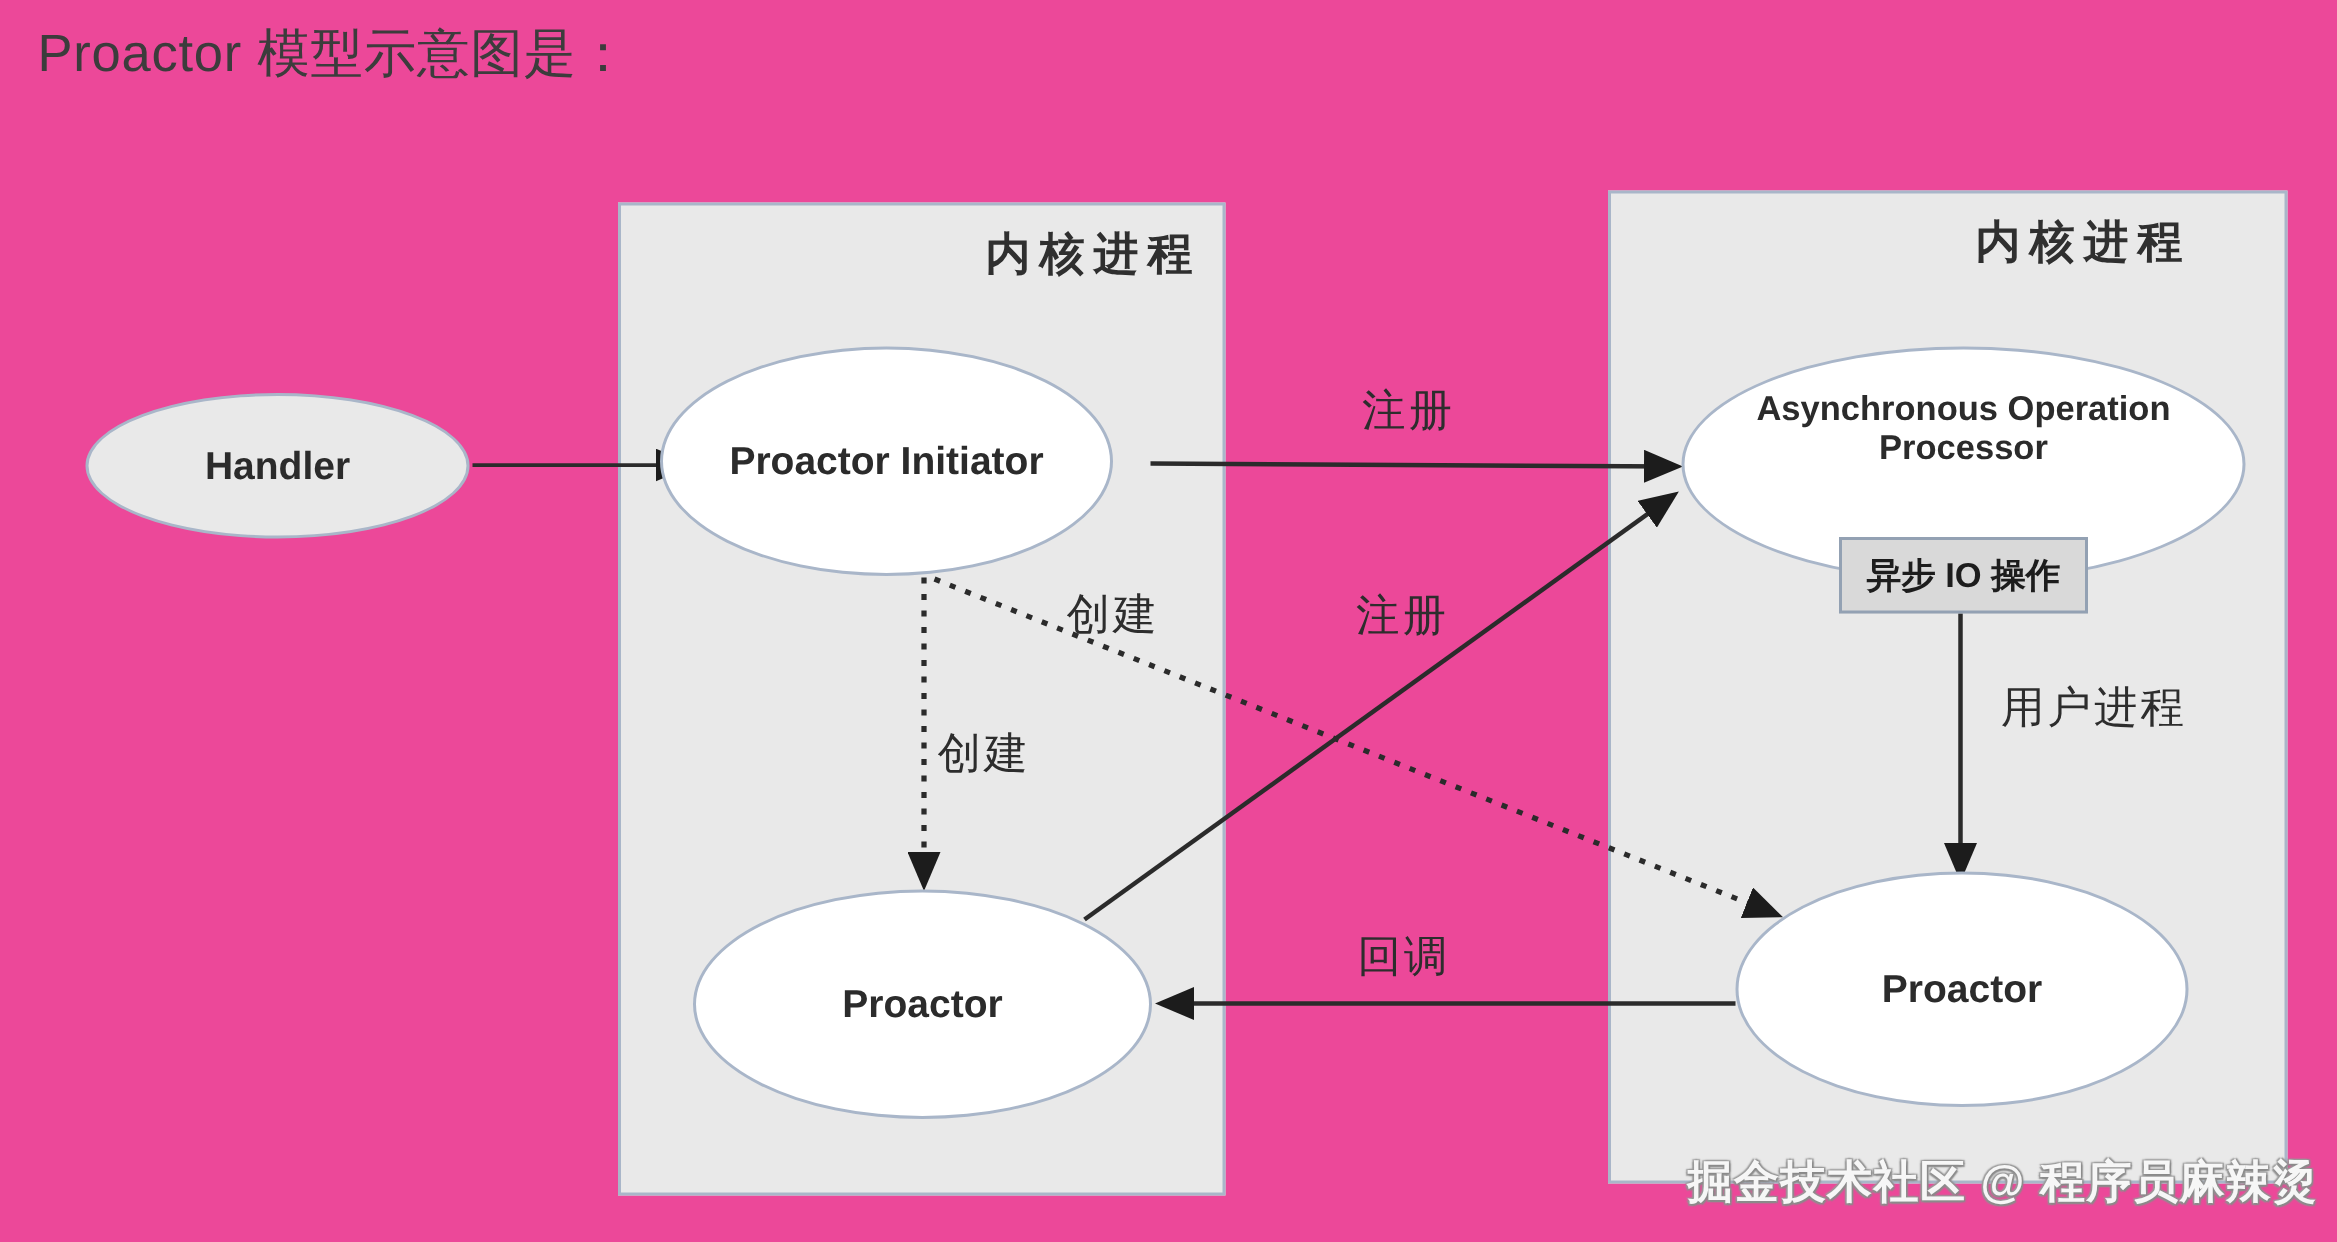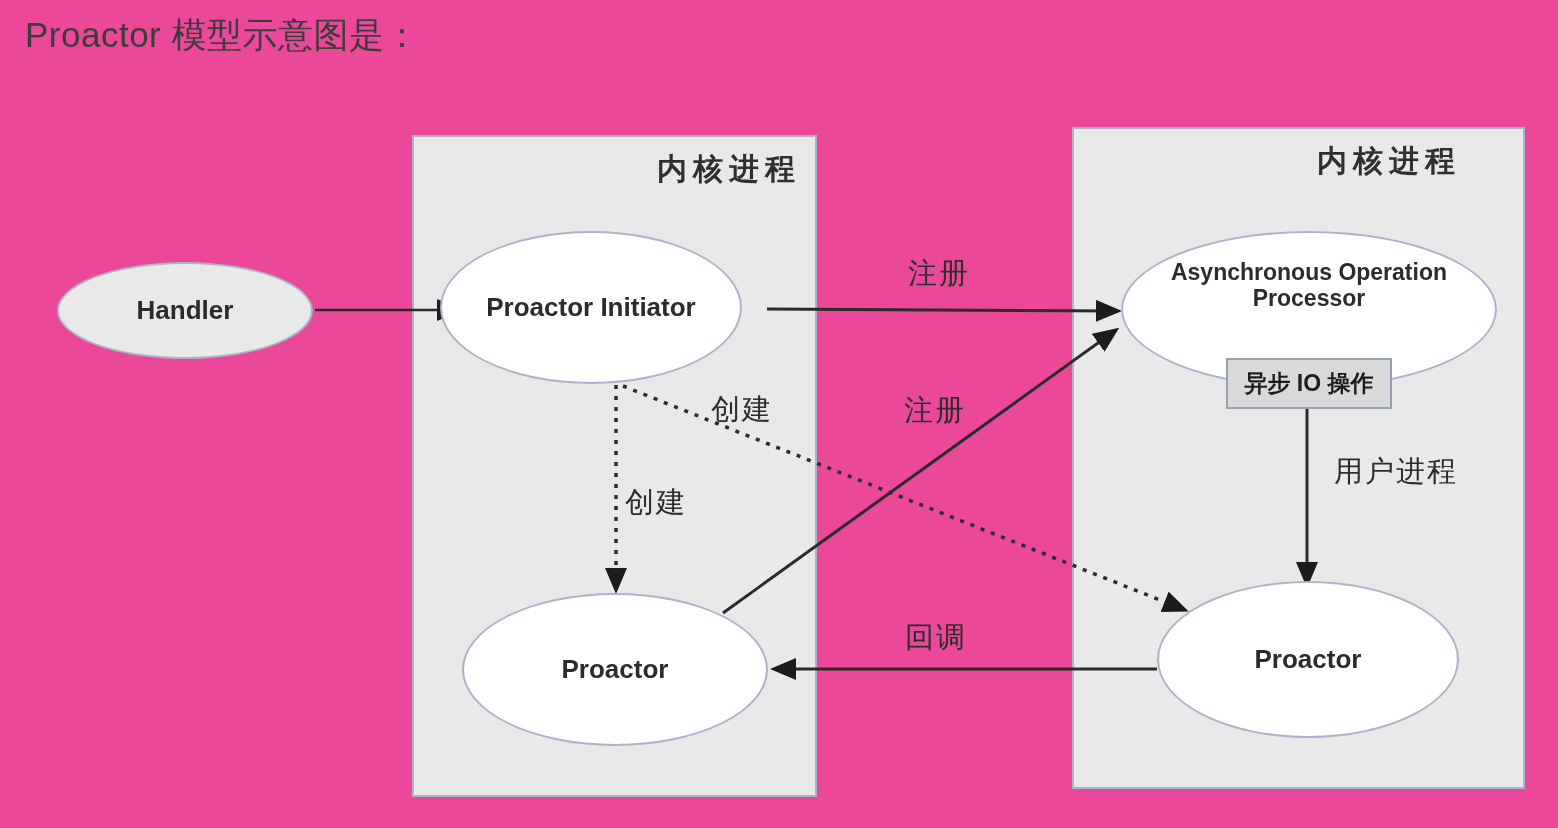--- a/index.html
+++ b/index.html
@@ -141,14 +141,15 @@
 
     <div class="edge-label lbl-register-top">注册</div>
     <div class="edge-label lbl-register-bottom">注册</div>
     <div class="edge-label lbl-create-diagonal">创建</div>
     <div class="edge-label lbl-create-vertical">创建</div>
     <div class="edge-label lbl-completion">用户进程</div>
     <div class="edge-label lbl-callback">回调</div>
 
   </div>
 
+  <div class="watermark">掘金技术社区 @ 程序员麻辣烫</div>
 
 </div>
 
 </body></html>

